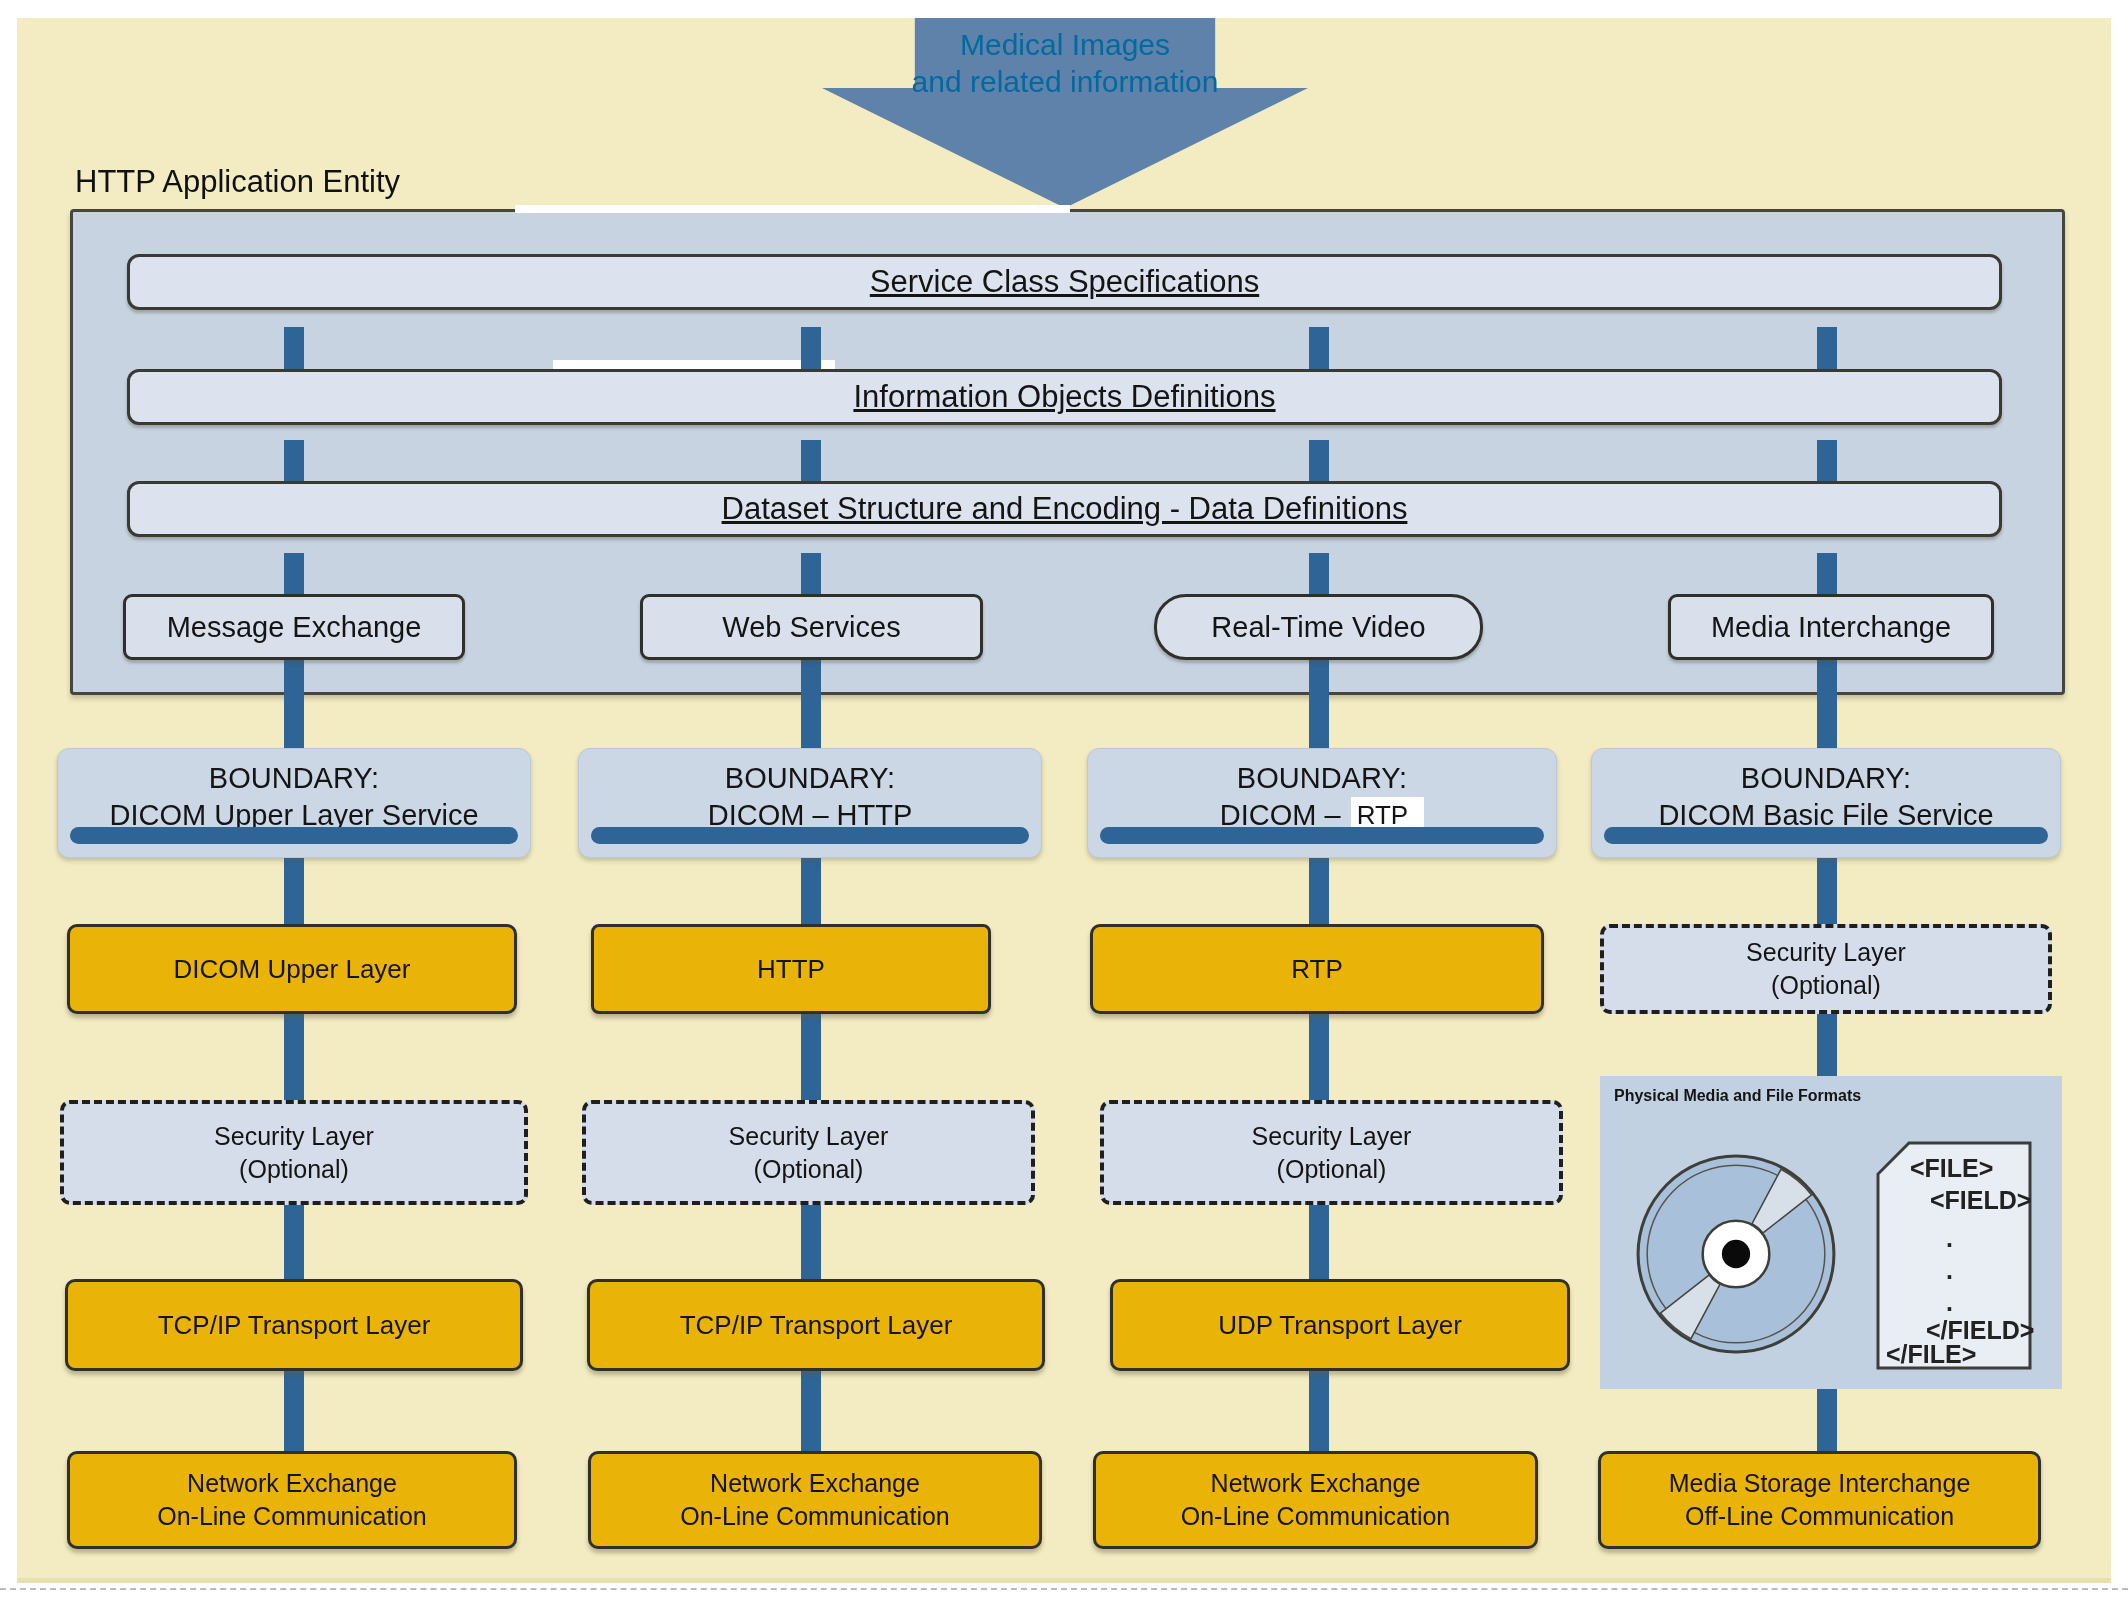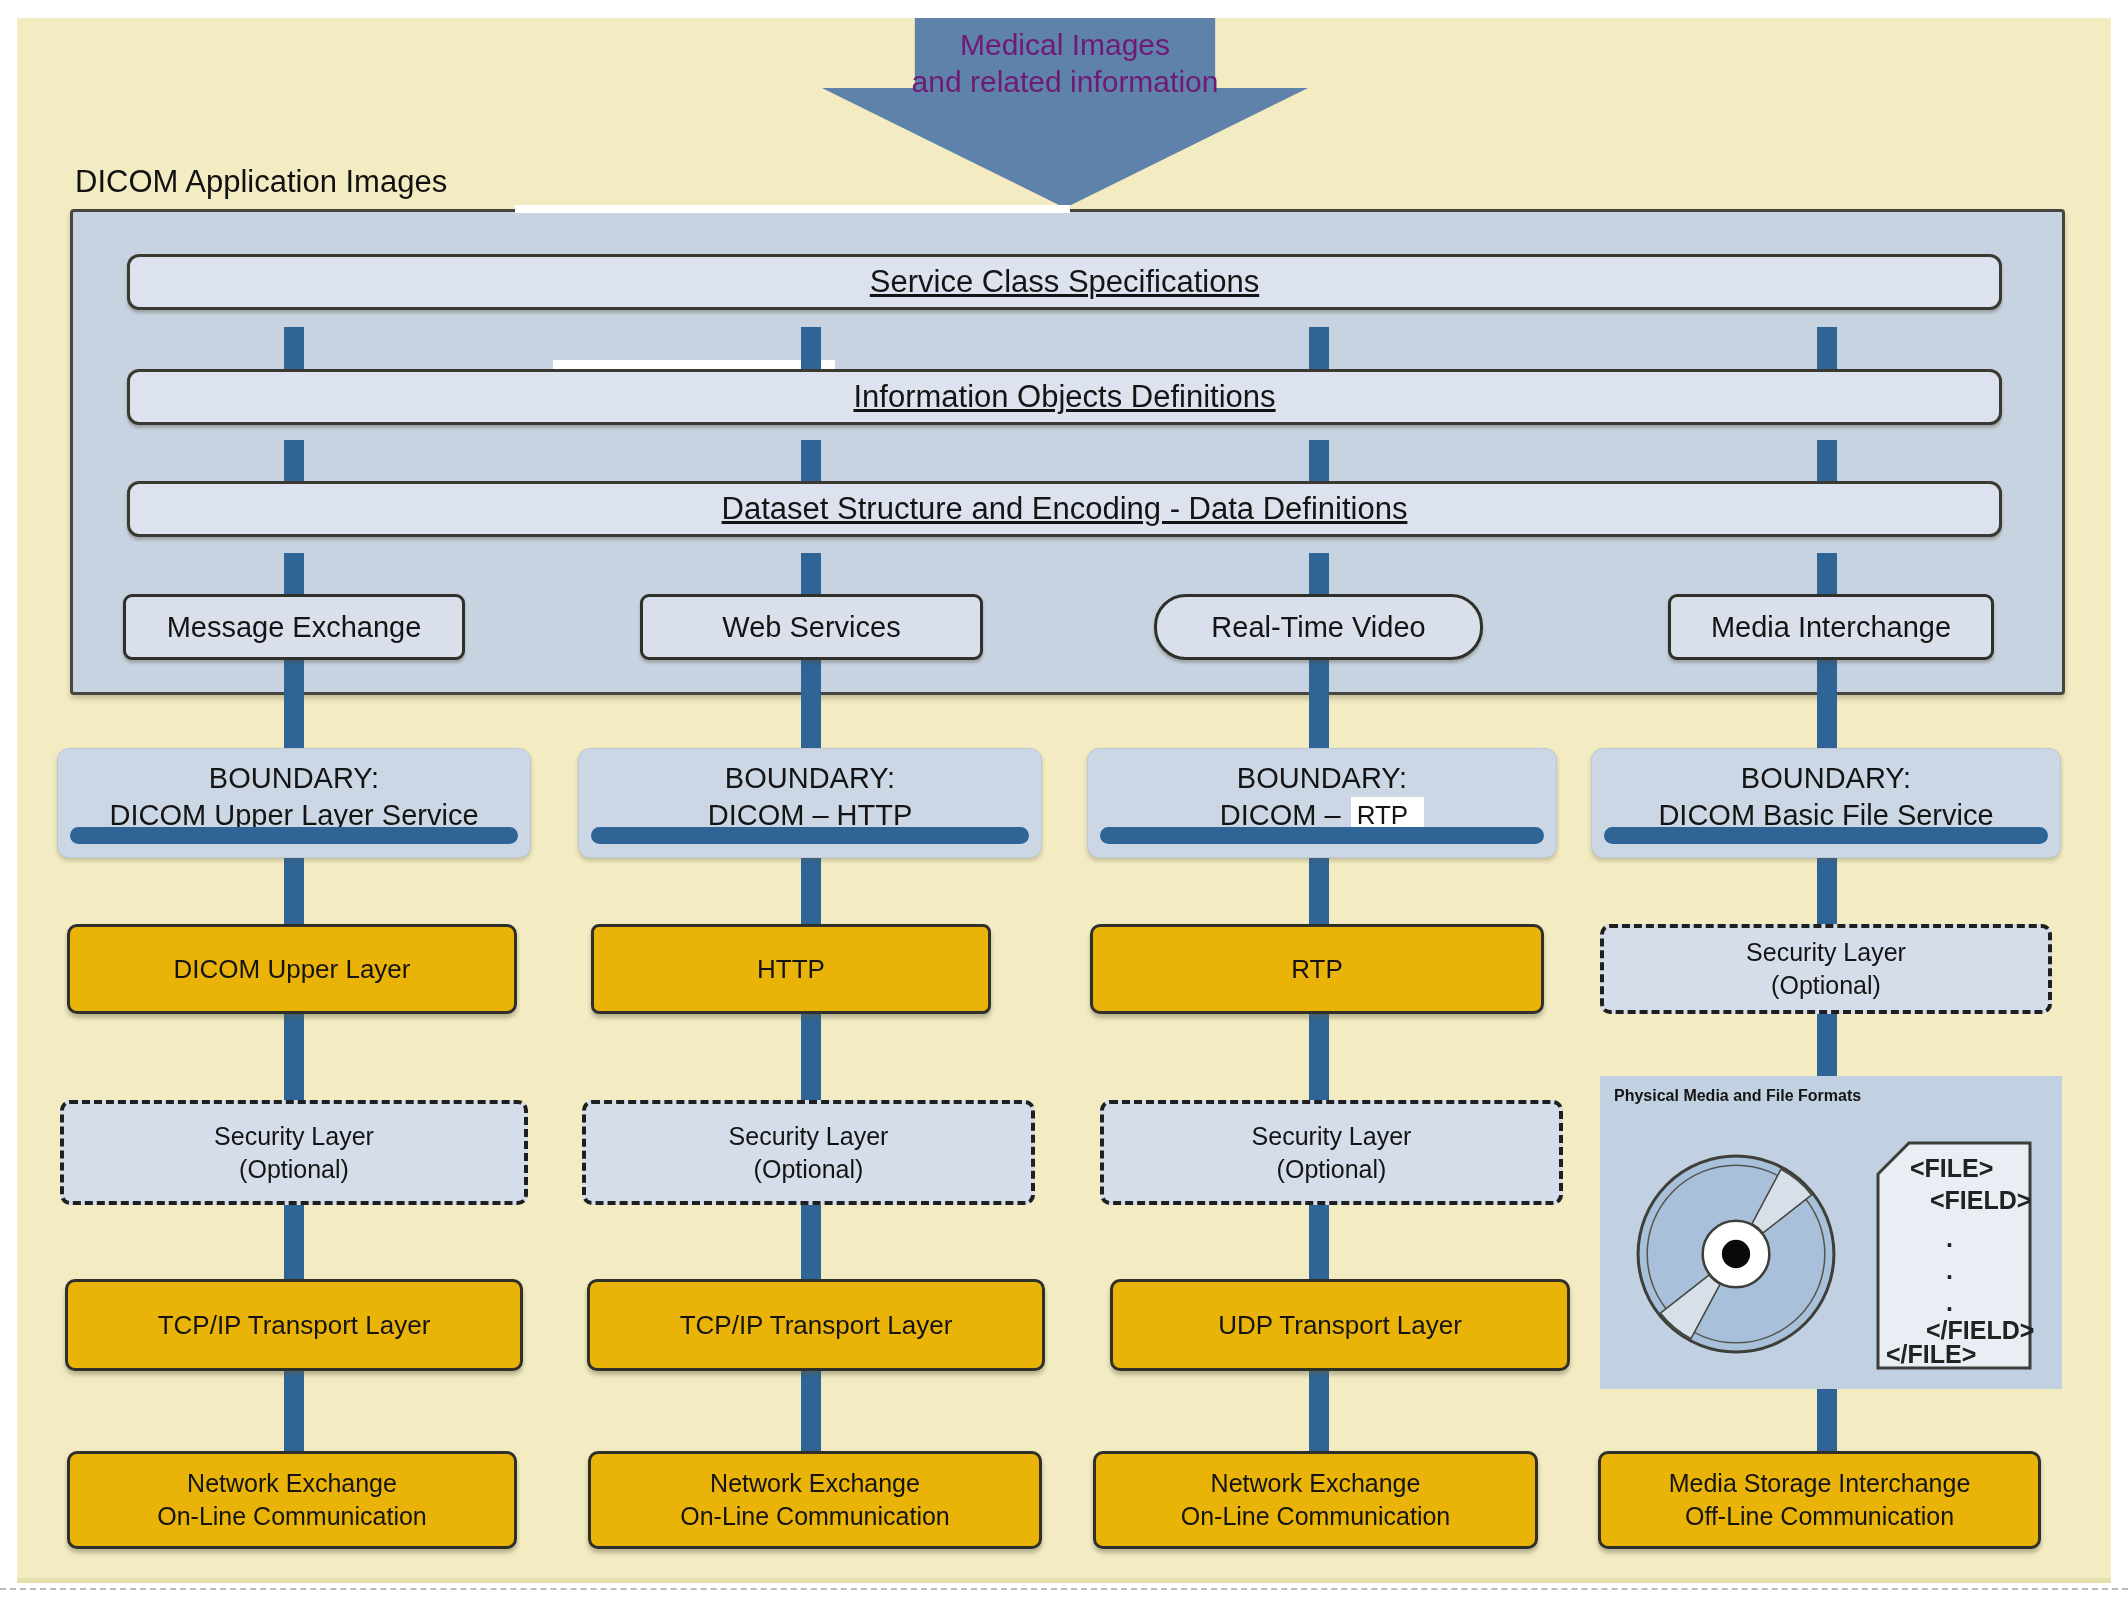--- a/index.html
+++ b/index.html
@@ -3,21 +3,21 @@
 <meta charset="utf-8">
 <style>
   html,body{margin:0;padding:0;background:#ffffff;}
   #canvas{position:relative;width:2128px;height:1600px;background:#ffffff;overflow:hidden;
           font-family:"Liberation Sans","DejaVu Sans",sans-serif;color:#141414;}
   .abs{position:absolute;}
   #cream{left:17px;top:18px;width:2094px;height:1560px;background:#f3ecc2;border-bottom:5px solid #e6dfae;}
   
   #arrow{left:822px;top:18px;width:486px;height:190px;background:#5e82a9;
          clip-path:polygon(19.1% 0,80.9% 0,80.9% 36.8%,100% 36.8%,50% 100%,0 36.8%,19.1% 36.8%);}
-  #arrow-text{left:822px;top:26px;width:486px;text-align:center;color:#701a75;font-size:30px;line-height:37px;}
+  #arrow-text{left:822px;top:26px;width:486px;text-align:center;color:#0369a1;font-size:30px;line-height:37px;}
   
   #entity-label{left:75px;top:164px;font-size:31px;color:#111;}
   
   #container{left:70px;top:209px;width:1995px;height:486px;background:#c8d3e1;border:3px solid #46453e;
              border-radius:4px;box-shadow:0 4px 5px rgba(95,92,70,.3);box-sizing:border-box;}
   .bar{left:127px;width:1875px;height:56px;background:#dde3ee;border:3px solid #3a3a33;border-radius:12px;
        box-sizing:border-box;display:flex;align-items:center;justify-content:center;font-size:31px;
        box-shadow:0 3px 3px rgba(80,80,60,.35);text-decoration:underline;}
   .svc{height:66px;background:#d9e0ec;border:3px solid #30302b;border-radius:9px;box-sizing:border-box;
        display:flex;align-items:center;justify-content:center;font-size:29px;top:594px;
@@ -50,21 +50,21 @@
 
 <div id="canvas">
   <div class="abs" id="cream"></div>
 
   <div class="abs" id="arrow"></div>
   <div class="abs" id="arrow-text">
     <div>Medical Images</div>
     <div>and related information</div>
   </div>
 
-  <div class="abs" id="entity-label">DICOM Application Images</div>
+  <div class="abs" id="entity-label">HTTP Application Entity</div>
   <div class="abs" id="container"></div>
 
   <div class="abs wart" style="left:515px;top:205px;width:555px;height:8px;"></div>
   <div class="abs wart" style="left:855px;top:259px;width:205px;height:8px;"></div>
   <div class="abs wart" style="left:553px;top:360px;width:282px;height:9px;"></div>
 
   <div class="abs conn" style="left:284px;top:327px;height:42px;"></div>
   <div class="abs conn" style="left:801px;top:327px;height:42px;"></div>
   <div class="abs conn" style="left:1309px;top:327px;height:42px;"></div>
   <div class="abs conn" style="left:1817px;top:327px;height:42px;"></div>

